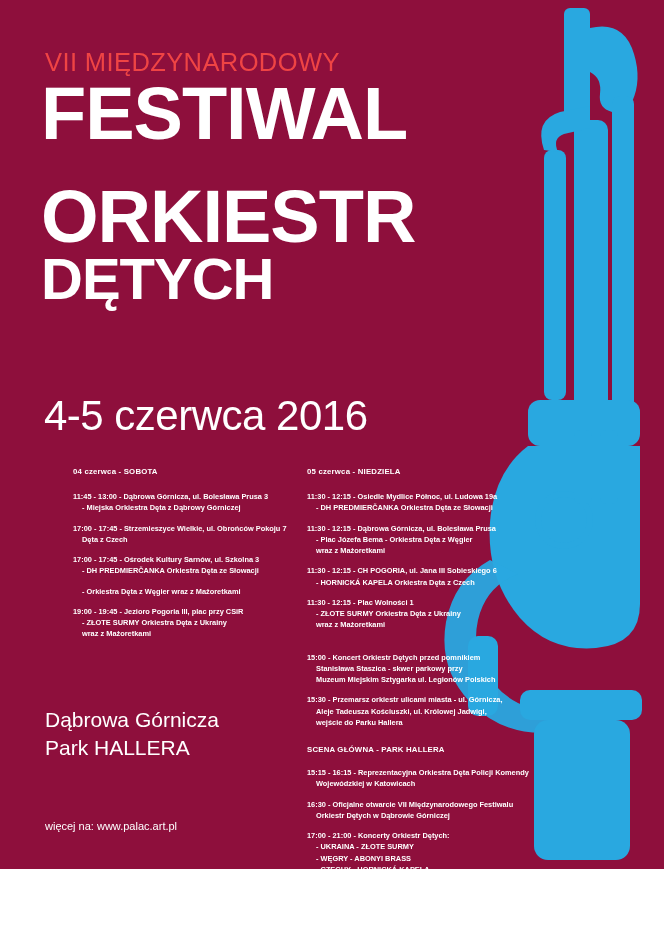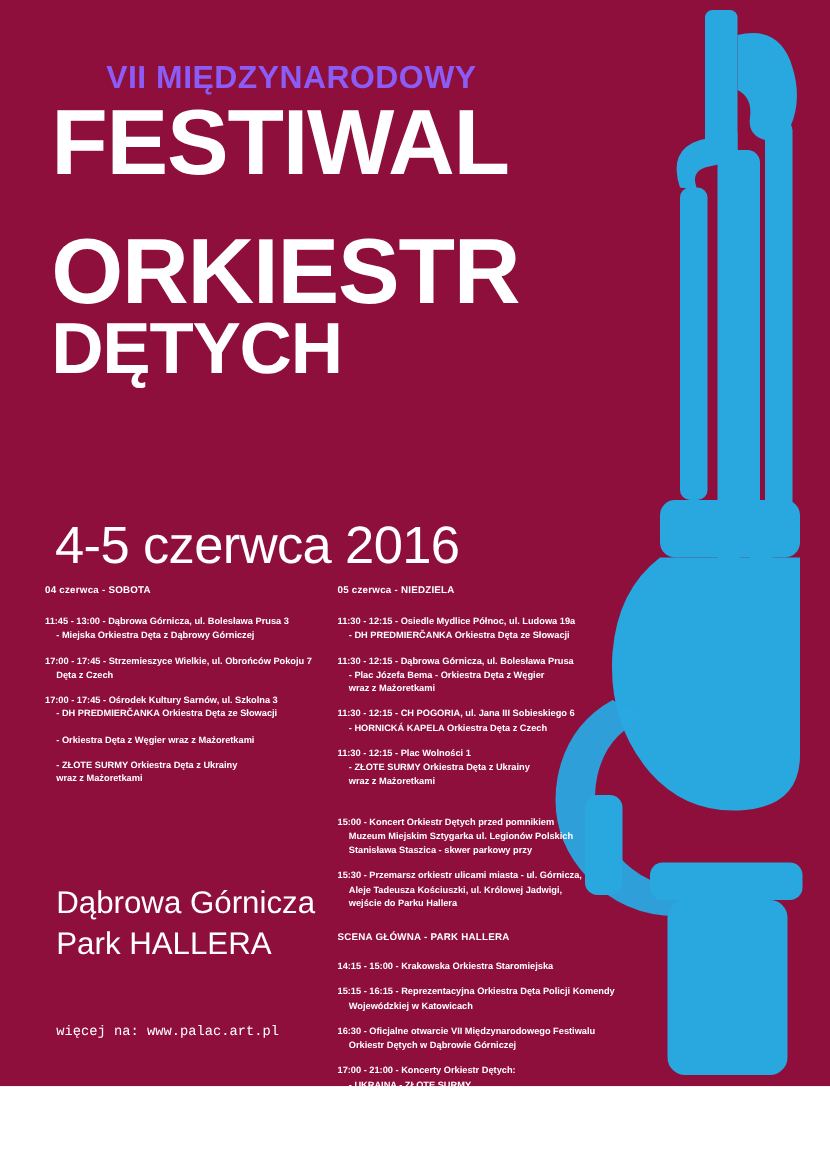--- a/index.html
+++ b/index.html
@@ -30,52 +30,51 @@
   .content {
     position: relative;
     z-index: 3;
     padding: 0;
     color: #ffffff;
   }
   .kicker {
     position: absolute;
     left: 45px; top: 48px;
     font-size: 25.5px;
-    font-weight: bold;
+    font-weight: normal;
     letter-spacing: 0.4px;
-    color: #8b5cf6;
+    color: #ef4444;
     white-space: nowrap;
-    margin-left: 40px;
   }
   .bigtitle {
     position: absolute;
     left: 41px;
     font-weight: bold;
     color: #ffffff;
     line-height: 0.86;
     letter-spacing: -1px;
   }
   .bigtitle.l1 { top: 82px;  font-size: 74px; }
   .bigtitle.l2 { top: 185px; font-size: 74px; }
   .bigtitle.l3 { top: 254px; font-size: 58px; }
   .dates {
     position: absolute;
     left: 44px; top: 392px;
     font-size: 42px;
     font-weight: normal;
     color: #ffffff;
     letter-spacing: -0.5px;
-    margin-top: 20px;
   }
   .col {
     position: absolute;
     top: 466px;
     font-size: 7.6px;
     line-height: 1.55;
     color: #ffffff;
+    margin-left: 37px;
   }
   .col.left  { left: 36px; width: 226px; }
   .col.right { left: 270px; width: 238px; }
   .daylabel {
     font-weight: bold;
     font-size: 7.8px;
     letter-spacing: 0.2px;
     margin-bottom: 13px;
   }
   .evt {
@@ -89,30 +88,29 @@
   .block-gap { height: 12px; }
   .scene-head {
     font-weight: bold;
     font-size: 7.8px;
     letter-spacing: 0.2px;
     margin: 16px 0 11px 0;
   }
   .venue {
     position: absolute;
     left: 45px; top: 706px;
-    font-size: 25px;
+    font-size: 21px;
     line-height: 1.32;
     color: #ffffff;
   }
   .weblink {
     position: absolute;
     left: 45px; top: 820px;
     font-size: 11px;
     color: #ffffff;
-    font-family: Liberation Mono, monospace;
   }
   .footer {
     position: absolute;
     left: 0; top: 869px;
     width: 664px; height: 64px;
     background: #ffffff;
   }
 </style>
 </head>
 <body>
@@ -161,20 +159,21 @@
         <span class="ind">Dęta z Czech</span>
       </div>
       <div class="evt">
         <span class="ln">17:00 - 17:45 - Ośrodek Kultury Sarnów, ul. Szkolna 3</span>
         <span class="ind">- DH PREDMIERČANKA Orkiestra Dęta ze Słowacji</span>
       </div>
       <div class="evt">
         <span class="ind">- Orkiestra Dęta z Węgier wraz z Mażoretkami</span>
       </div>
       <div class="evt">
+        <span class="ln">19:00 - 19:45 - Jezioro Pogoria III, plac przy CSiR</span>
         <span class="ind">- ZŁOTE SURMY Orkiestra Dęta z Ukrainy</span>
         <span class="ind">wraz z Mażoretkami</span>
       </div>
     </div>
 
     <div class="col right">
       <div class="daylabel">05 czerwca - NIEDZIELA</div>
 
       <div class="evt">
         <span class="ln">11:30 - 12:15 - Osiedle Mydlice Północ, ul. Ludowa 19a</span>
@@ -192,34 +191,31 @@
       <div class="evt">
         <span class="ln">11:30 - 12:15 - Plac Wolności 1</span>
         <span class="ind">- ZŁOTE SURMY Orkiestra Dęta z Ukrainy</span>
         <span class="ind">wraz z Mażoretkami</span>
       </div>
 
       <div class="block-gap"></div>
 
       <div class="evt">
         <span class="ln">15:00 - Koncert Orkiestr Dętych przed pomnikiem</span>
+        <span class="ind">Stanisława Staszica - skwer parkowy przy</span>
         <span class="ind">Muzeum Miejskim Sztygarka ul. Legionów Polskich</span>
-        <span class="ind">Stanisława Staszica - skwer parkowy przy</span>
       </div>
       <div class="evt">
         <span class="ln">15:30 - Przemarsz orkiestr ulicami miasta - ul. Górnicza,</span>
         <span class="ind">Aleje Tadeusza Kościuszki, ul. Królowej Jadwigi,</span>
         <span class="ind">wejście do Parku Hallera</span>
       </div>
 
       <div class="scene-head">SCENA GŁÓWNA - PARK HALLERA</div>
 
-      <div class="evt">
-        <span class="ln">14:15 - 15:00 - Krakowska Orkiestra Staromiejska</span>
-      </div>
       <div class="evt">
         <span class="ln">15:15 - 16:15 - Reprezentacyjna Orkiestra Dęta Policji Komendy</span>
         <span class="ind">Wojewódzkiej w Katowicach</span>
       </div>
       <div class="evt">
         <span class="ln">16:30 - Oficjalne otwarcie VII Międzynarodowego Festiwalu</span>
         <span class="ind">Orkiestr Dętych w Dąbrowie Górniczej</span>
       </div>
       <div class="evt">
         <span class="ln">17:00 - 21:00 - Koncerty Orkiestr Dętych:</span>

